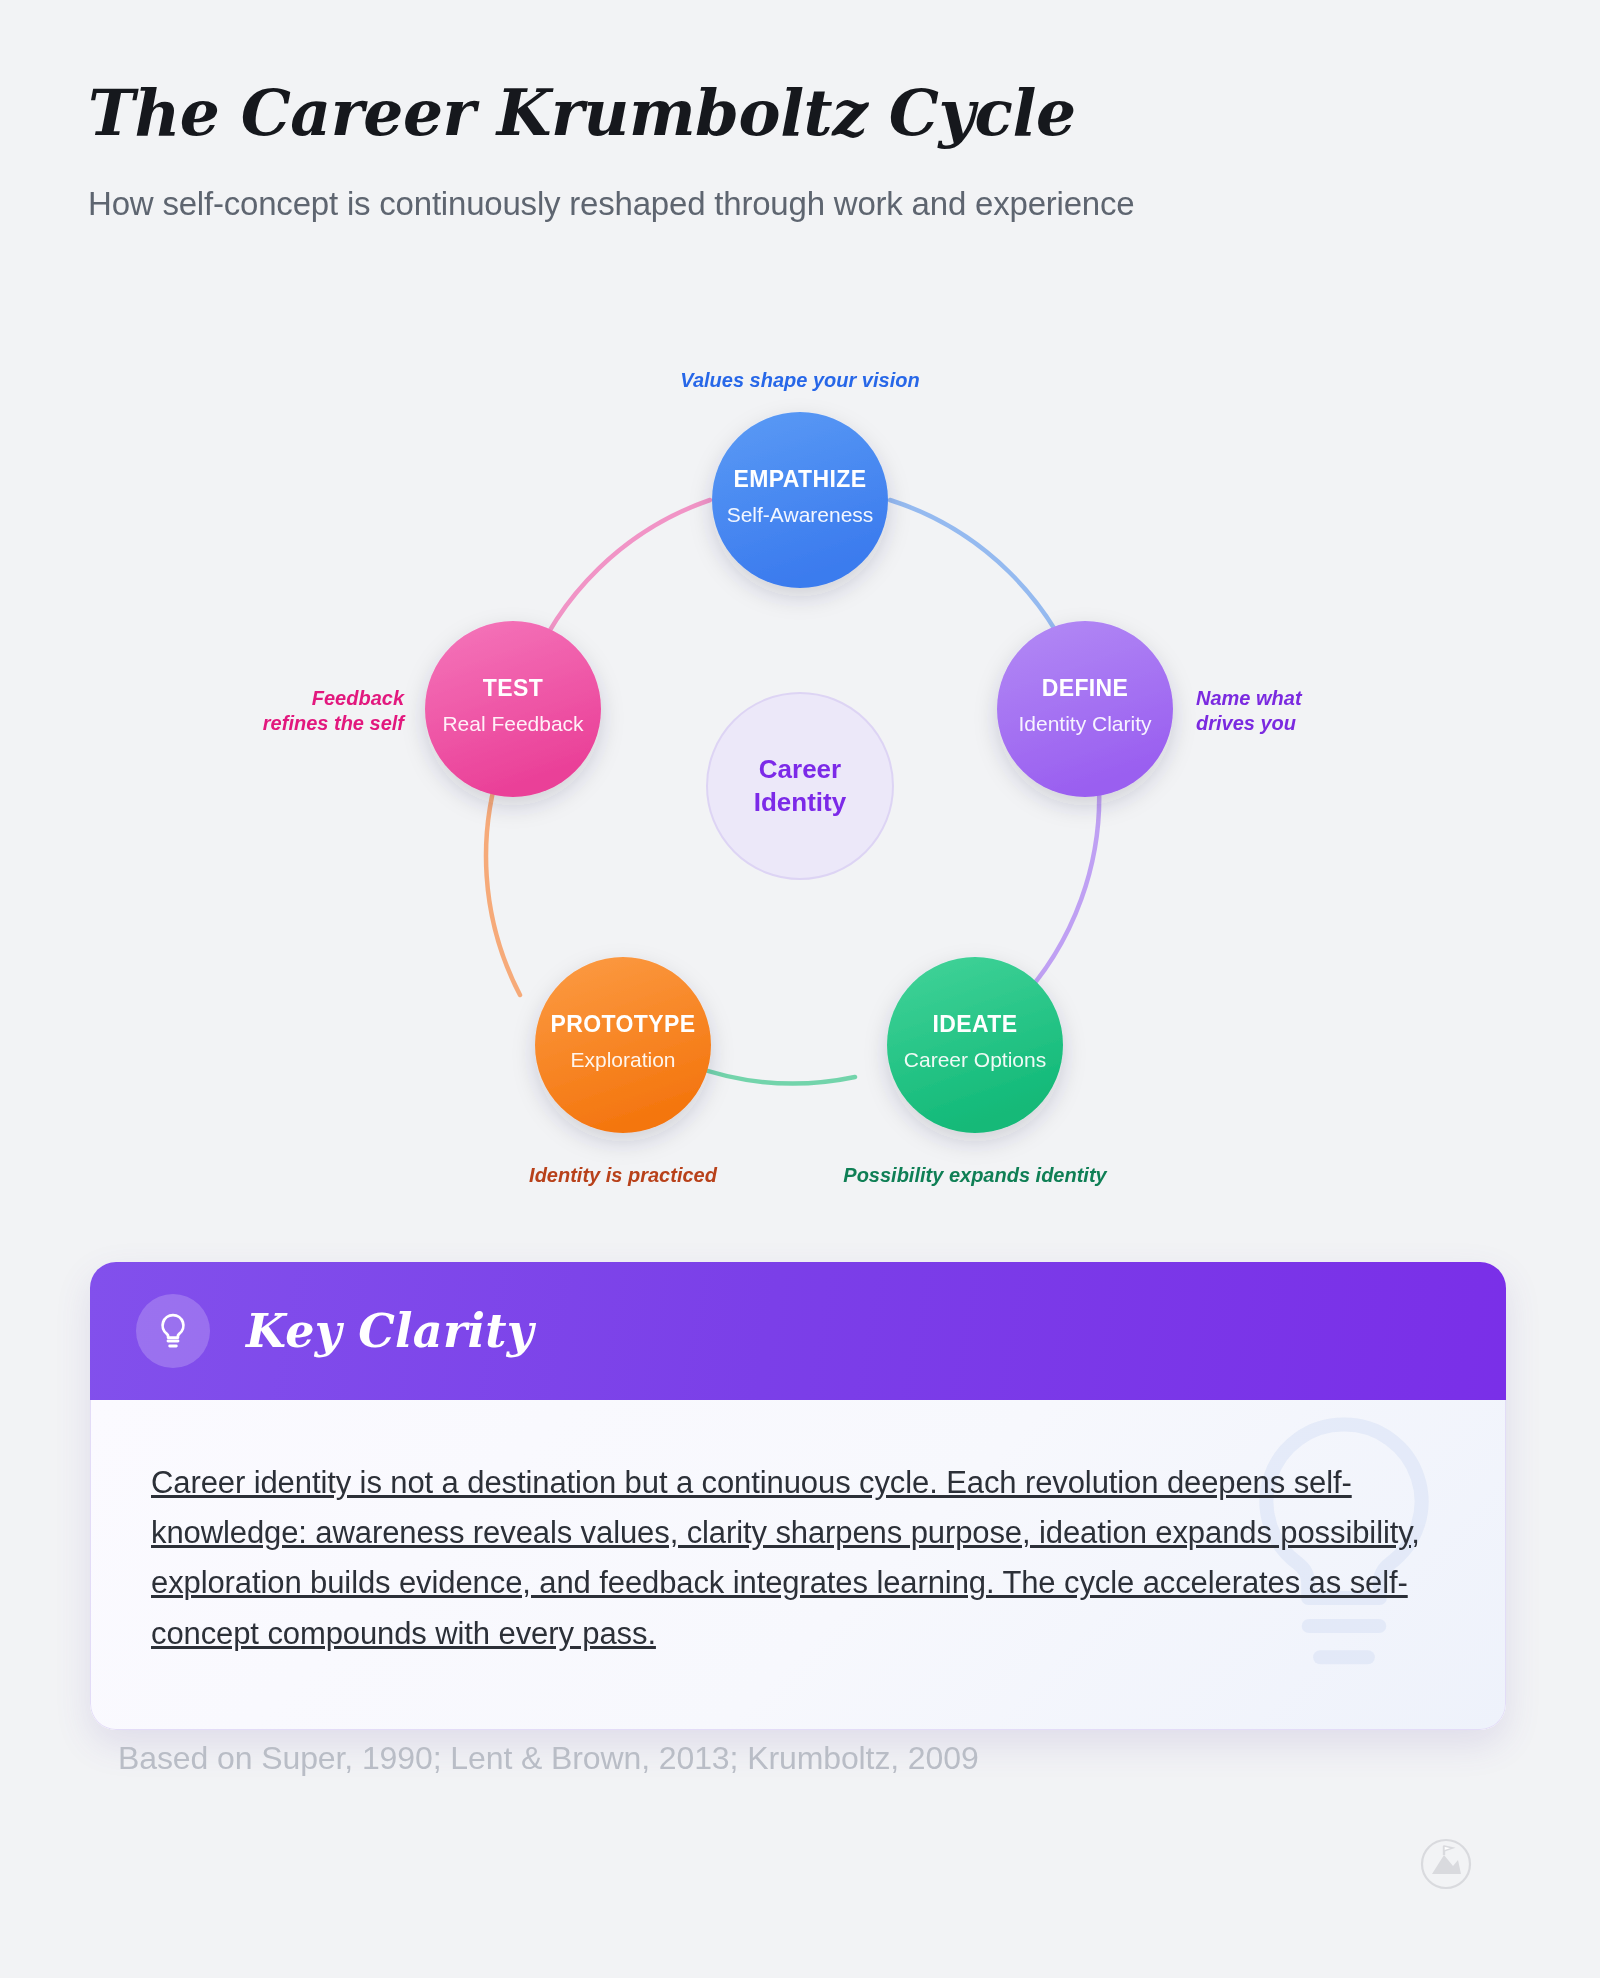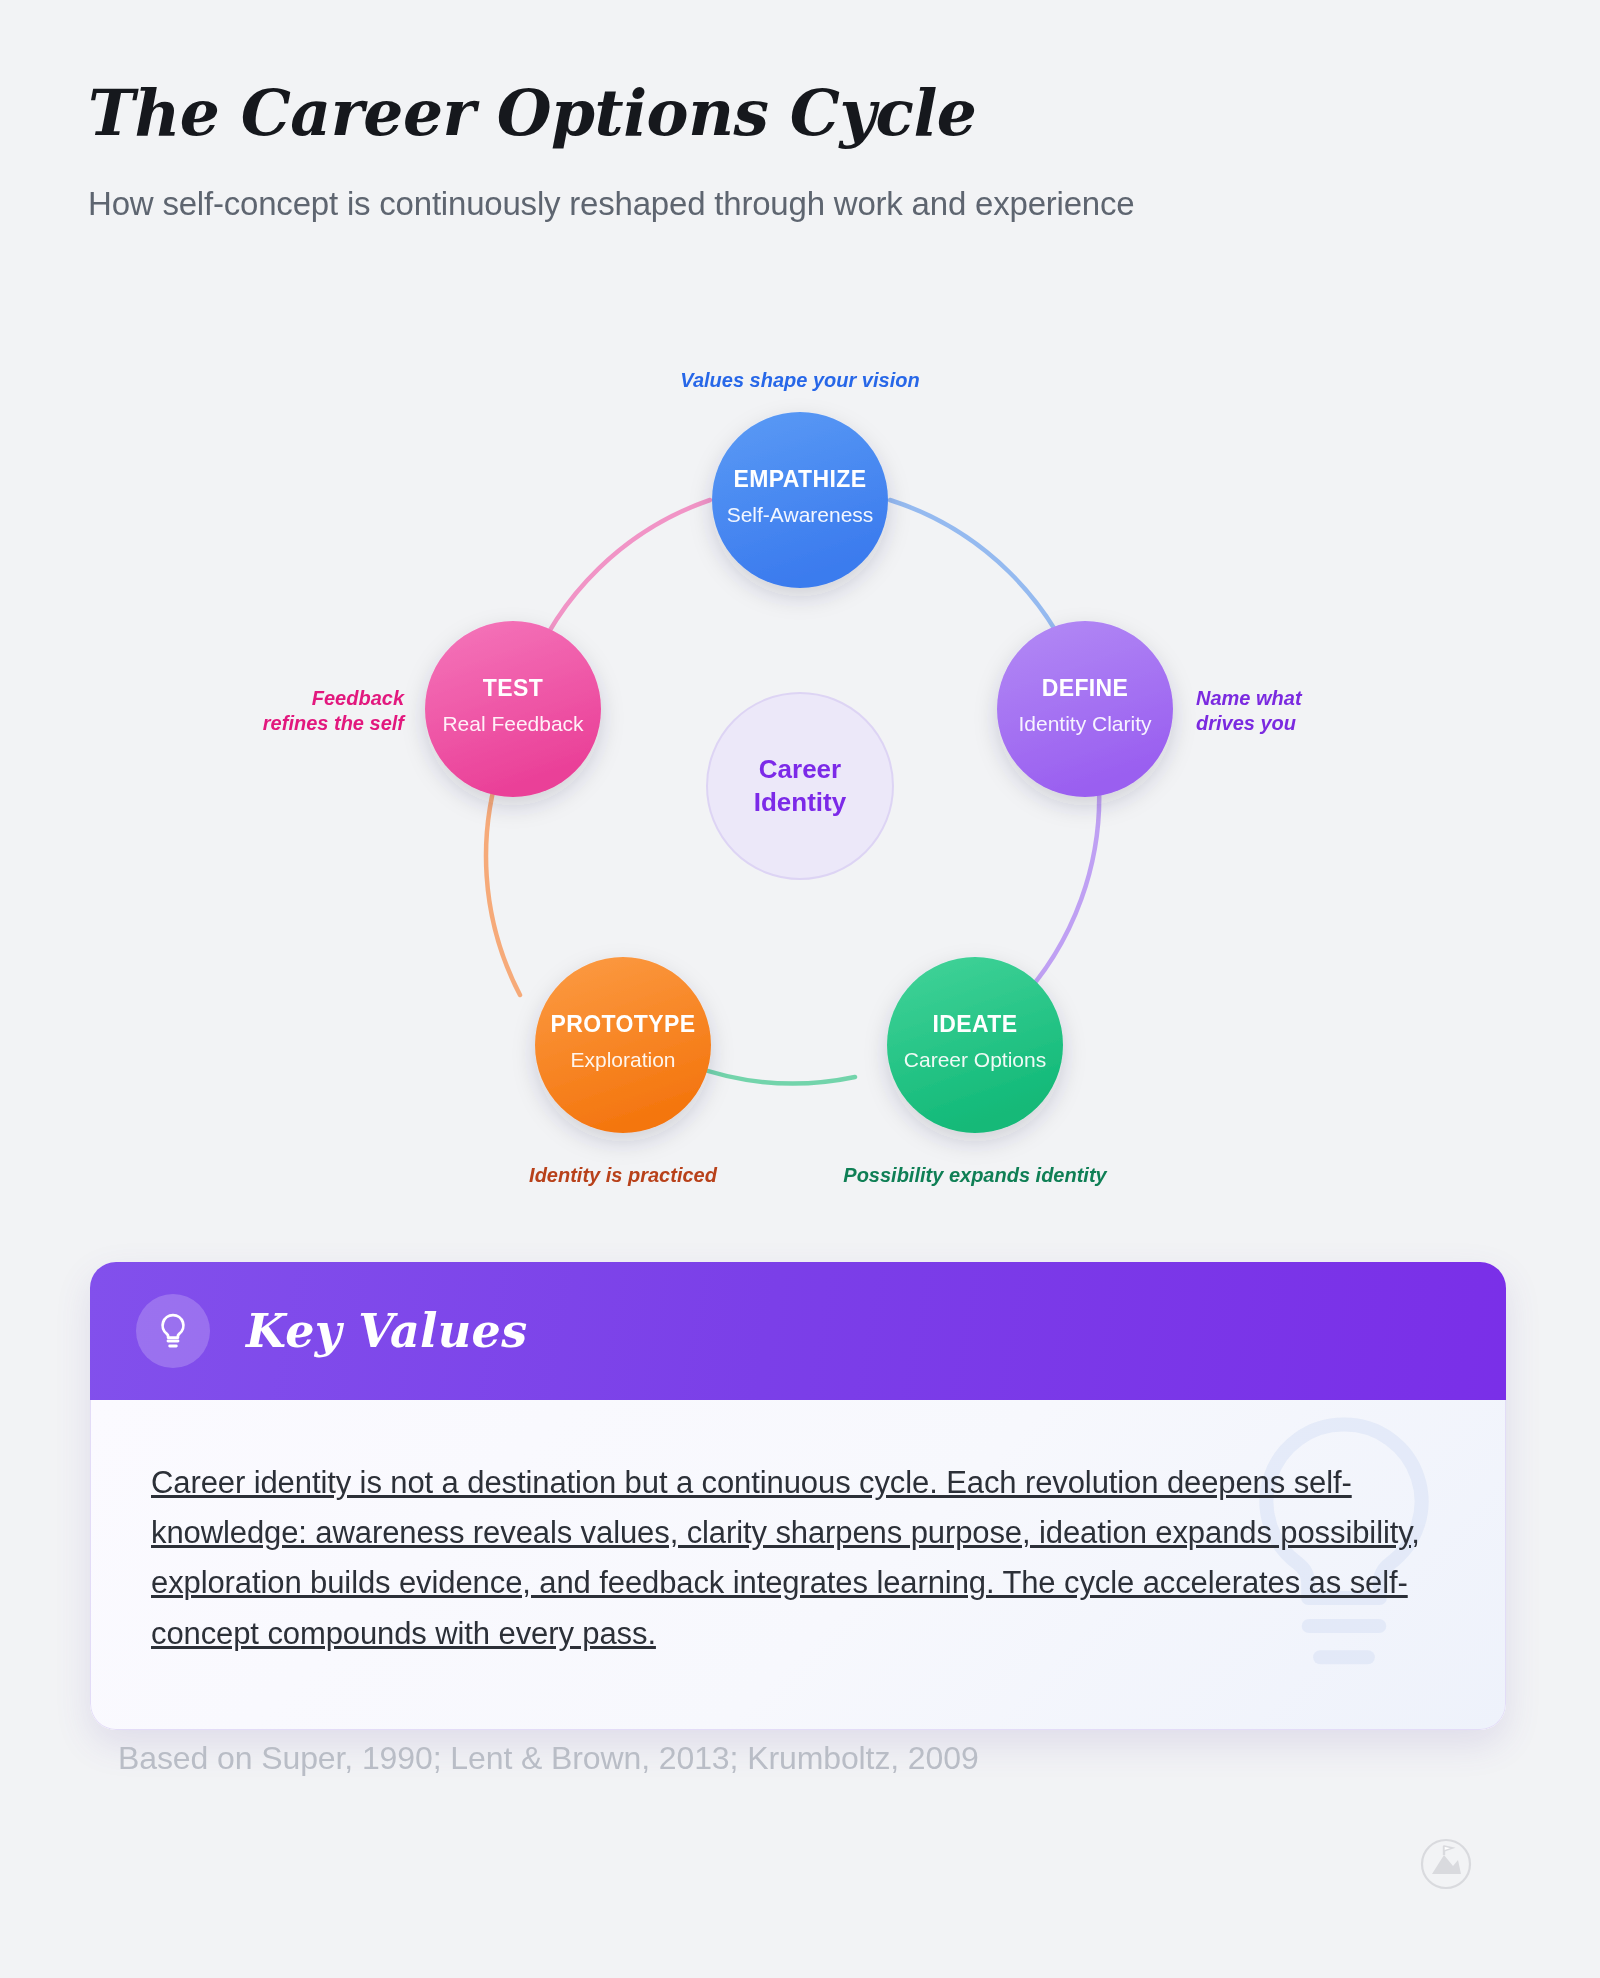--- a/index.html
+++ b/index.html
@@ -139,21 +139,21 @@
     top: 1838px;
     opacity: 1;
   }
 </style>
 </head>
 <body>
 
 <div class="page">
 
   <div class="header">
-    <h1 class="title">The Career Options Cycle</h1>
+    <h1 class="title">The Career Krumboltz Cycle</h1>
     <p class="subtitle">How self-concept is continuously reshaped through work and experience</p>
   </div>
 
   <div class="diagram">
     <svg width="1600" height="870" viewBox="0 0 1600 870" xmlns="http://www.w3.org/2000/svg">
       <defs>
         <linearGradient id="g-empathize" x1="0" y1="0" x2="0.35" y2="1">
           <stop offset="0%" stop-color="#5b9bf5"></stop>
           <stop offset="100%" stop-color="#3b7bee"></stop>
         </linearGradient>
@@ -239,21 +239,21 @@
 
   <div class="insight-card">
     <div class="insight-head">
       <div class="bulb-badge">
         <svg width="40" height="40" viewBox="0 0 24 24" fill="none" stroke="#ffffff" stroke-width="1.7" stroke-linecap="round" stroke-linejoin="round">
           <path d="M9 18h6"></path>
           <path d="M10 21h4"></path>
           <path d="M12 2.5a6.2 6.2 0 0 0-3.7 11.2c.5.4.8 1 .8 1.6v.7h5.8v-.7c0-.6.3-1.2.8-1.6A6.2 6.2 0 0 0 12 2.5z"></path>
         </svg>
       </div>
-      <div class="insight-title">Key Values</div>
+      <div class="insight-title">Key Clarity</div>
     </div>
     <div class="insight-body">
       <div class="insight-watermark">
         <svg width="250" height="270" viewBox="0 0 24 26" fill="none" stroke="#d6e0f5" stroke-width="1.35" stroke-linecap="round" stroke-linejoin="round">
           <path d="M12 1.6a7.4 7.4 0 0 0-4.4 13.4c.6.45.95 1.15.95 1.9v1.4h6.9v-1.4c0-.75.35-1.45.95-1.9A7.4 7.4 0 0 0 12 1.6z"></path>
           <path d="M8.6 21h6.8"></path>
           <path d="M9.7 24h4.6"></path>
         </svg>
       </div>
       <p class="insight-text">Career identity is not a destination but a continuous cycle. Each revolution deepens self-knowledge: awareness reveals values, clarity sharpens purpose, ideation expands possibility, exploration builds evidence, and feedback integrates learning. The cycle accelerates as self-concept compounds with every pass.</p>

